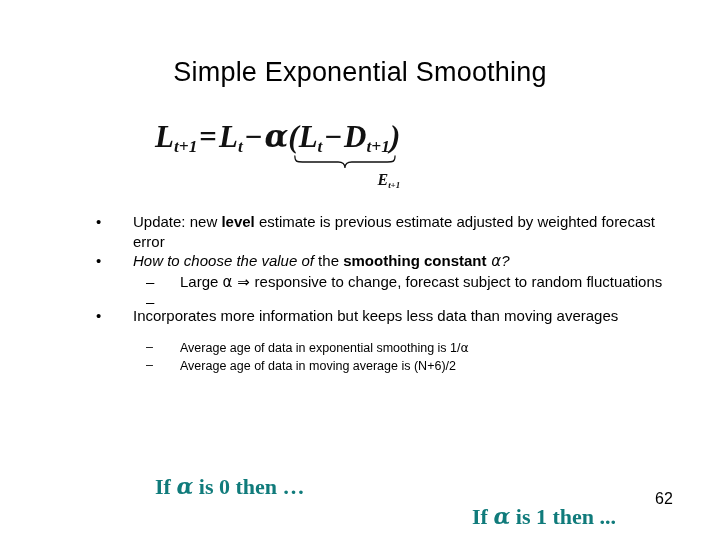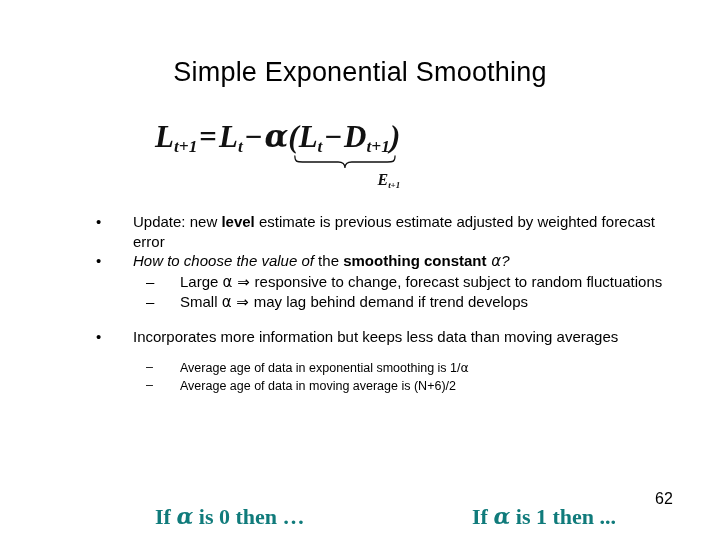--- a/index.html
+++ b/index.html
@@ -151,21 +151,21 @@
   
   .footer-left, .footer-right {
     position: absolute;
     font-family: "Liberation Serif", "DejaVu Serif", serif;
     font-weight: bold;
     font-size: 22px;
     line-height: 26px;
     color: #107b7b;
     white-space: nowrap;
   }
-  .footer-left  { left: 155px; top: 503px; }
+  .footer-left  { left: 155px; top: 473px; }
   .footer-right { left: 446px; top: 503px; margin-left: 26px; }
   .footer-left .a, .footer-right .a {
     font-family: "DejaVu Serif", serif;
     font-style: italic;
     font-weight: bold;
   }
 
   
   .slide-number {
     position: absolute;
@@ -212,22 +212,20 @@
 
     <div class="sub-row">
       <span class="marker">–</span>
       <span><span>Large </span><span class="greek">α</span><span class="greek"> ⇒ </span><span>responsive to change, forecast subject to</span>
         <span>random fluctuations</span>
       </span>
     </div>
 
     <div class="sub-row">
       <span class="marker">–</span>
-      <span><span>Small </span><span class="greek">α</span><span class="greek"> ⇒ </span><span>may lag behind demand if trend develops</span>
-      </span>
     </div>
 
     <div class="gap-md"></div>
 
     <div class="bullet-row">
       <span class="marker">•</span>
       <span><span>Incorporates more information but keeps less data than</span>
         <span>moving averages</span>
       </span>
     </div>

